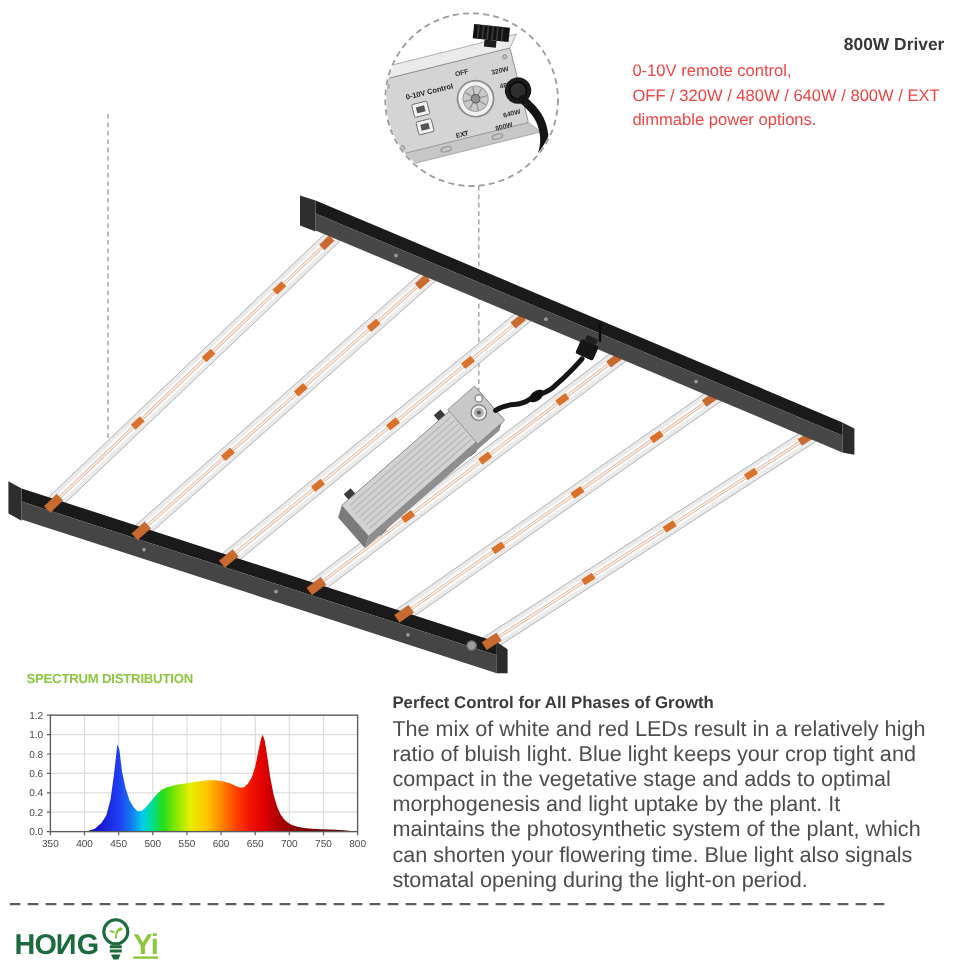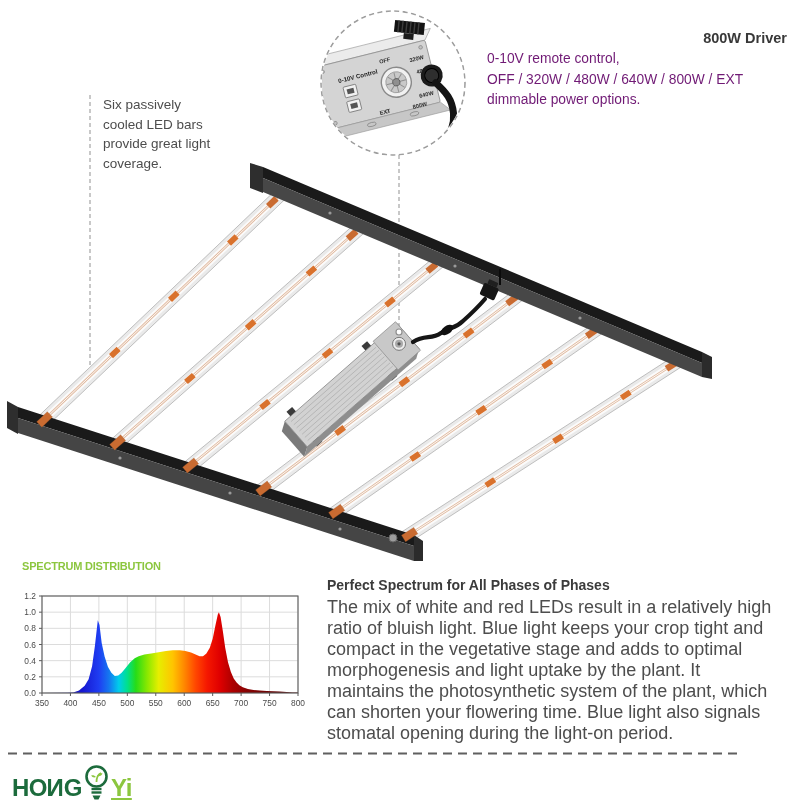--- a/index.html
+++ b/index.html
@@ -2,21 +2,21 @@
 <html><head>
 <meta charset="utf-8">
 <style>
   html,body{margin:0;padding:0;background:#fff;}
   .page{position:relative;width:800px;height:800px;background:#ffffff;overflow:hidden;
         font-family:"Liberation Sans", sans-serif;color:#4d4d4d;}
   .abs{position:absolute;}
   .note{font-size:13.5px;line-height:19.5px;color:#4d4d4d;white-space:pre-line;}
   .driver-note{width:300px;}
   .driver-note .t{font-size:14.5px;font-weight:bold;color:#383838;margin-bottom:3px;text-align:right;}
-  .driver-note .b{font-size:13.8px;line-height:20.5px;color:#701a75;white-space:pre-line;}
+  .driver-note .b{font-size:13.8px;line-height:20.5px;color:#ef4444;white-space:pre-line;margin-left:40px;}
   .spec-title{font-size:11px;font-weight:bold;letter-spacing:-0.2px;color:#8CC63F;}
   .growth{width:452px;}
   .growth .h{font-size:14px;font-weight:bold;color:#3b3b3b;margin-bottom:4px;}
   .growth .p{font-size:18px;line-height:21px;color:#4d4d4d;}
   .callout{width:146px;height:146px;border-radius:50%;}
   .logo{display:flex;align-items:flex-end;height:37px;}
   .logo span{font-size:24px;font-weight:bold;line-height:1;letter-spacing:-0.5px;}
   .lg-dark{color:#1C6B3C;}
   .lg-light{color:#8CC63F;text-decoration:underline;}
   .n-rev{display:inline-block;transform:scaleX(-1);}
@@ -144,24 +144,20 @@
           <ellipse cx="0" cy="0" rx="7" ry="4" fill="#101010"></ellipse>
         </g>
         <g transform="translate(489,292) rotate(24)">
           <rect x="-8" y="-7" width="16" height="13" rx="2" fill="#161616"></rect>
           <rect x="-5" y="-12" width="10" height="5" rx="1" fill="#1F1F1F"></rect>
         </g>
       </g>
       <circle cx="399" cy="332" r="3" fill="#ffffff" stroke="#8f8f8f" stroke-width="1.2"></circle>
     </svg>
 
-  <div class="abs note" style="left:103px;top:95px;width:160px;">Six passively
-cooled LED bars
-provide great light
-coverage.</div>
 
   <svg class="abs callout" style="left:320px;top:10px;" width="146" height="146" viewBox="0 0 146 146">
     <defs>
         <clipPath id="ccl">
           <circle cx="73" cy="73" r="71"></circle>
         </clipPath>
       </defs>
     <g clip-path="url(#ccl)">
       <g transform="rotate(-14 70 80)">
 
@@ -325,21 +321,21 @@
         <text x="22" y="93.83333333333333" text-anchor="end">0.2</text>
         <text x="22" y="77.66666666666666" text-anchor="end">0.4</text>
         <text x="22" y="61.5" text-anchor="end">0.6</text>
         <text x="22" y="45.33333333333333" text-anchor="end">0.8</text>
         <text x="22" y="29.166666666666657" text-anchor="end">1.0</text>
         <text x="22" y="13" text-anchor="end">1.2</text>
       </g>
     </svg>
 
   <div class="abs growth" style="left:327px;top:577px;">
-    <div class="h">Perfect Spectrum for All Phases of Phases</div>
+    <div class="h">Perfect Control for All Phases of Growth</div>
     <div class="p">The mix of white and red LEDs result in a relatively high ratio of bluish light. Blue light keeps your crop tight and compact in the vegetative stage and adds to optimal morphogenesis and light uptake by the plant. It maintains the photosynthetic system of the plant, which can shorten your flowering time. Blue light also signals stomatal opening during the light-on period.</div>
   </div>
 
   <svg class="abs" style="left:8px;top:751px;" width="734" height="5">
     <line x1="0" y1="2.5" x2="734" y2="2.5" stroke="#5f5f5f" stroke-width="1.8" stroke-dasharray="9 6"></line>
   </svg>
 
   <div class="abs logo" style="left:12px;top:763px;">
     <span class="lg-dark">H</span>
     <span class="lg-dark">O</span>

